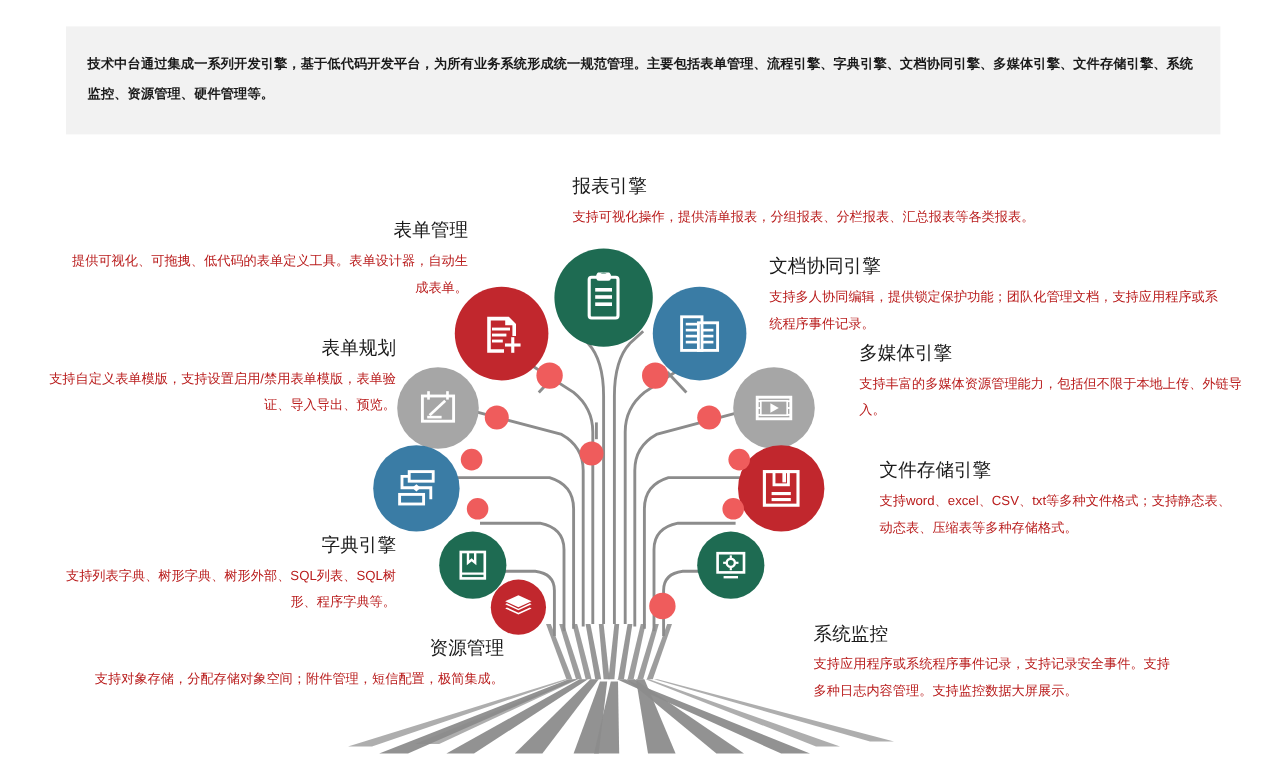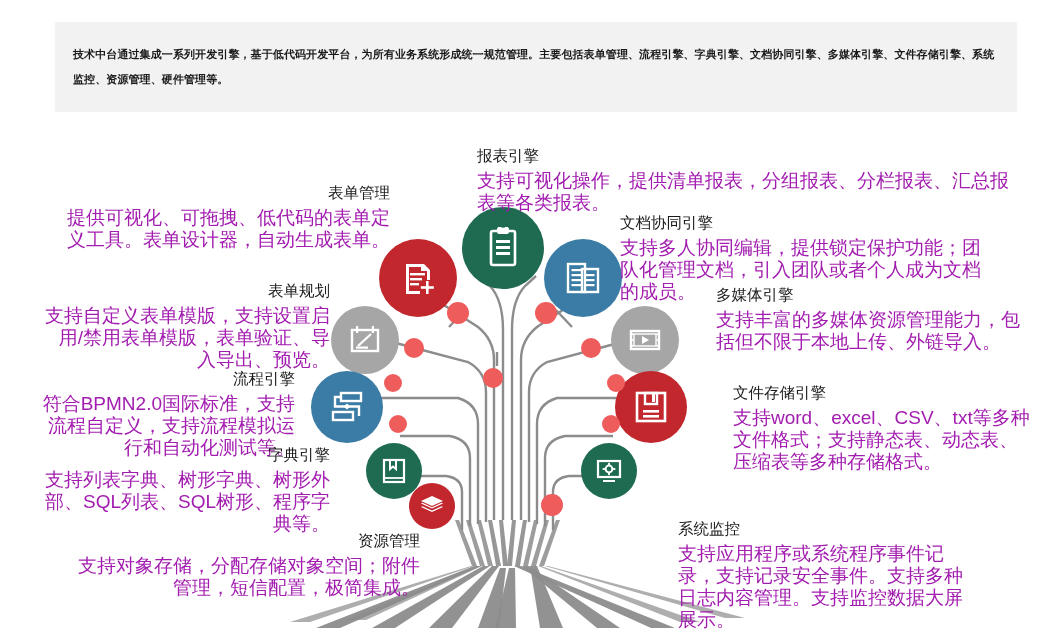--- a/index.html
+++ b/index.html
@@ -63,22 +63,22 @@
   
   .block { position: absolute; }
   .block .title {
     font-size: 15.5px;
     font-weight: normal;
     color: #1a1a1a;
     line-height: 21px;
     margin-bottom: 4px;
   }
   .block .desc {
-    font-size: 19px;
-    color: #a21caf;
+    font-size: 11px;
+    color: #b91c1c;
     line-height: 22px;
   }
   .align-right { text-align: right; }
   .align-left  { text-align: left;  }
 </style>
 </head>
 <body>
 
 <div id="root">
 
@@ -290,43 +290,39 @@
   <div class="block align-right" style="left:60px; top:182px; width:330px;">
     <div class="title">表单管理</div>
     <div class="desc">提供可视化、可拖拽、低代码的表单定义工具。表单设计器，自动生成表单。</div>
   </div>
 
   <div class="block align-right" style="left:40px; top:280px; width:290px;">
     <div class="title">表单规划</div>
     <div class="desc">支持自定义表单模版，支持设置启用/禁用表单模版，表单验证、导入导出、预览。</div>
   </div>
 
-  <div class="block align-right" style="left:40px; top:368px; width:255px;">
-    <div class="title">流程引擎</div>
-    <div class="desc">符合BPMN2.0国际标准，支持流程自定义，支持流程模拟运行和自动化测试等。</div>
-  </div>
 
   <div class="block align-right" style="left:40px; top:444px; width:290px;">
     <div class="title">字典引擎</div>
     <div class="desc">支持列表字典、树形字典、树形外部、SQL列表、SQL树形、程序字典等。</div>
   </div>
 
   <div class="block align-right" style="left:70px; top:530px; width:350px;">
     <div class="title">资源管理</div>
     <div class="desc">支持对象存储，分配存储对象空间；附件管理，短信配置，极简集成。</div>
   </div>
 
   <div class="block align-left" style="left:477px; top:145px; width:540px;">
     <div class="title">报表引擎</div>
     <div class="desc">支持可视化操作，提供清单报表，分组报表、分栏报表、汇总报表等各类报表。</div>
   </div>
 
-  <div class="block align-left" style="left:620px; top:212px; width:375px;">
+  <div class="block align-left" style="left:641px; top:212px; width:375px;">
     <div class="title">文档协同引擎</div>
-    <div class="desc">支持多人协同编辑，提供锁定保护功能；团队化管理文档，引入团队或者个人成为文档的成员。</div>
+    <div class="desc">支持多人协同编辑，提供锁定保护功能；团队化管理文档，支持应用程序或系统程序事件记录。</div>
   </div>
 
   <div class="block align-left" style="left:684px; top:284px; width:320px;margin-left:32px;">
     <div class="title">多媒体引擎</div>
     <div class="desc">支持丰富的多媒体资源管理能力，包括但不限于本地上传、外链导入。</div>
   </div>
 
   <div class="block align-left" style="left:715px; top:382px; width:300px;margin-left:18px;">
     <div class="title">文件存储引擎</div>
     <div class="desc">支持word、excel、CSV、txt等多种文件格式；支持静态表、动态表、压缩表等多种存储格式。</div>

